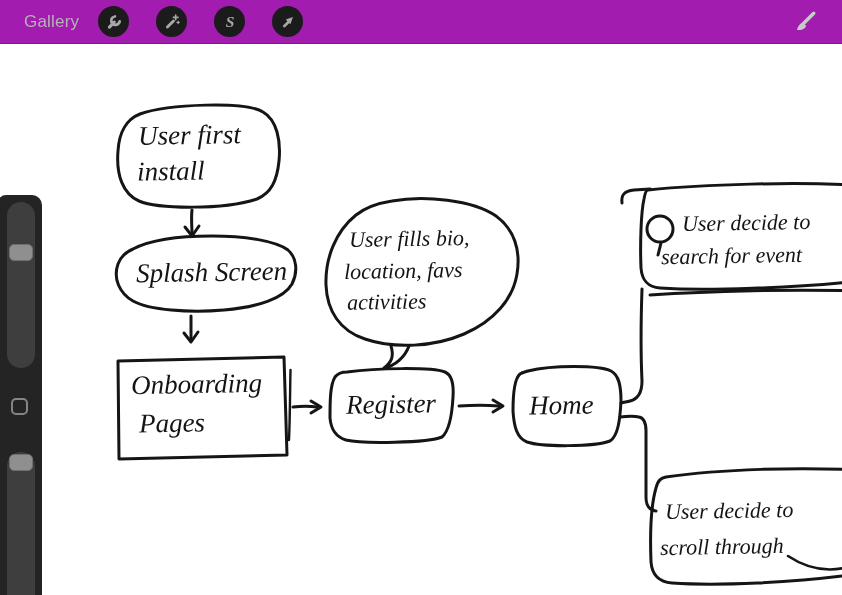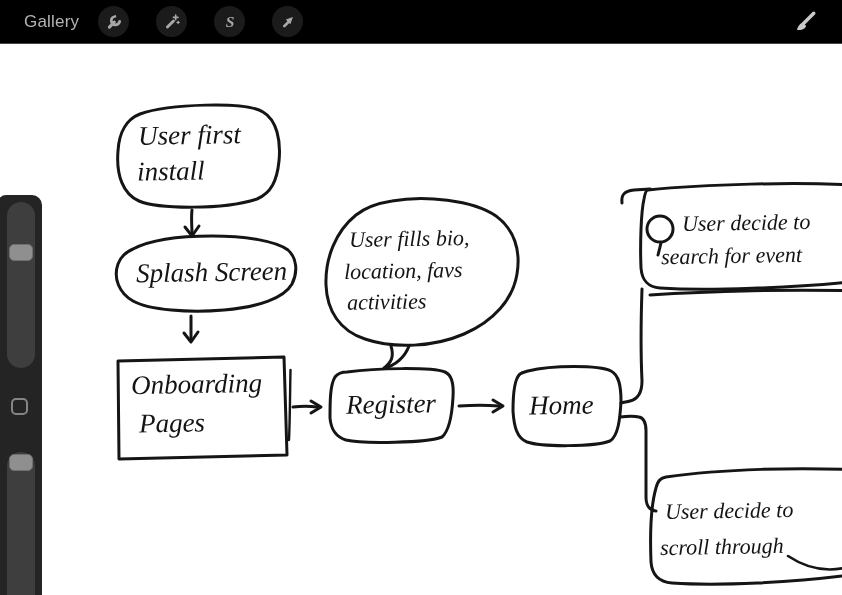--- a/index.html
+++ b/index.html
@@ -3,21 +3,21 @@
 <meta charset="utf-8">
 <style>
   html,body{margin:0;padding:0;background:#e8e8e8;}
   #app{
     position:relative;width:842px;height:595px;overflow:hidden;
     background:#ffffff;font-family:"Liberation Sans",sans-serif;
   }
   
   .toolbar{
     position:absolute;left:0;top:0;width:842px;height:43px;
-    background:#000000;border-bottom:1px solid #454545;z-index:30;
+    background:#a21caf;border-bottom:1px solid #454545;z-index:30;
   }
   .gallery-btn{
     position:absolute;left:24px;top:0;height:43px;line-height:43px;
     color:#b4b4b4;font-size:17px;letter-spacing:.2px;cursor:default;
   }
   .tool-circle{
     position:absolute;top:6px;width:31px;height:31px;border-radius:50%;
     background:#1b1b1b;display:flex;align-items:center;justify-content:center;
   }
   .tool-circle svg{display:block;}

